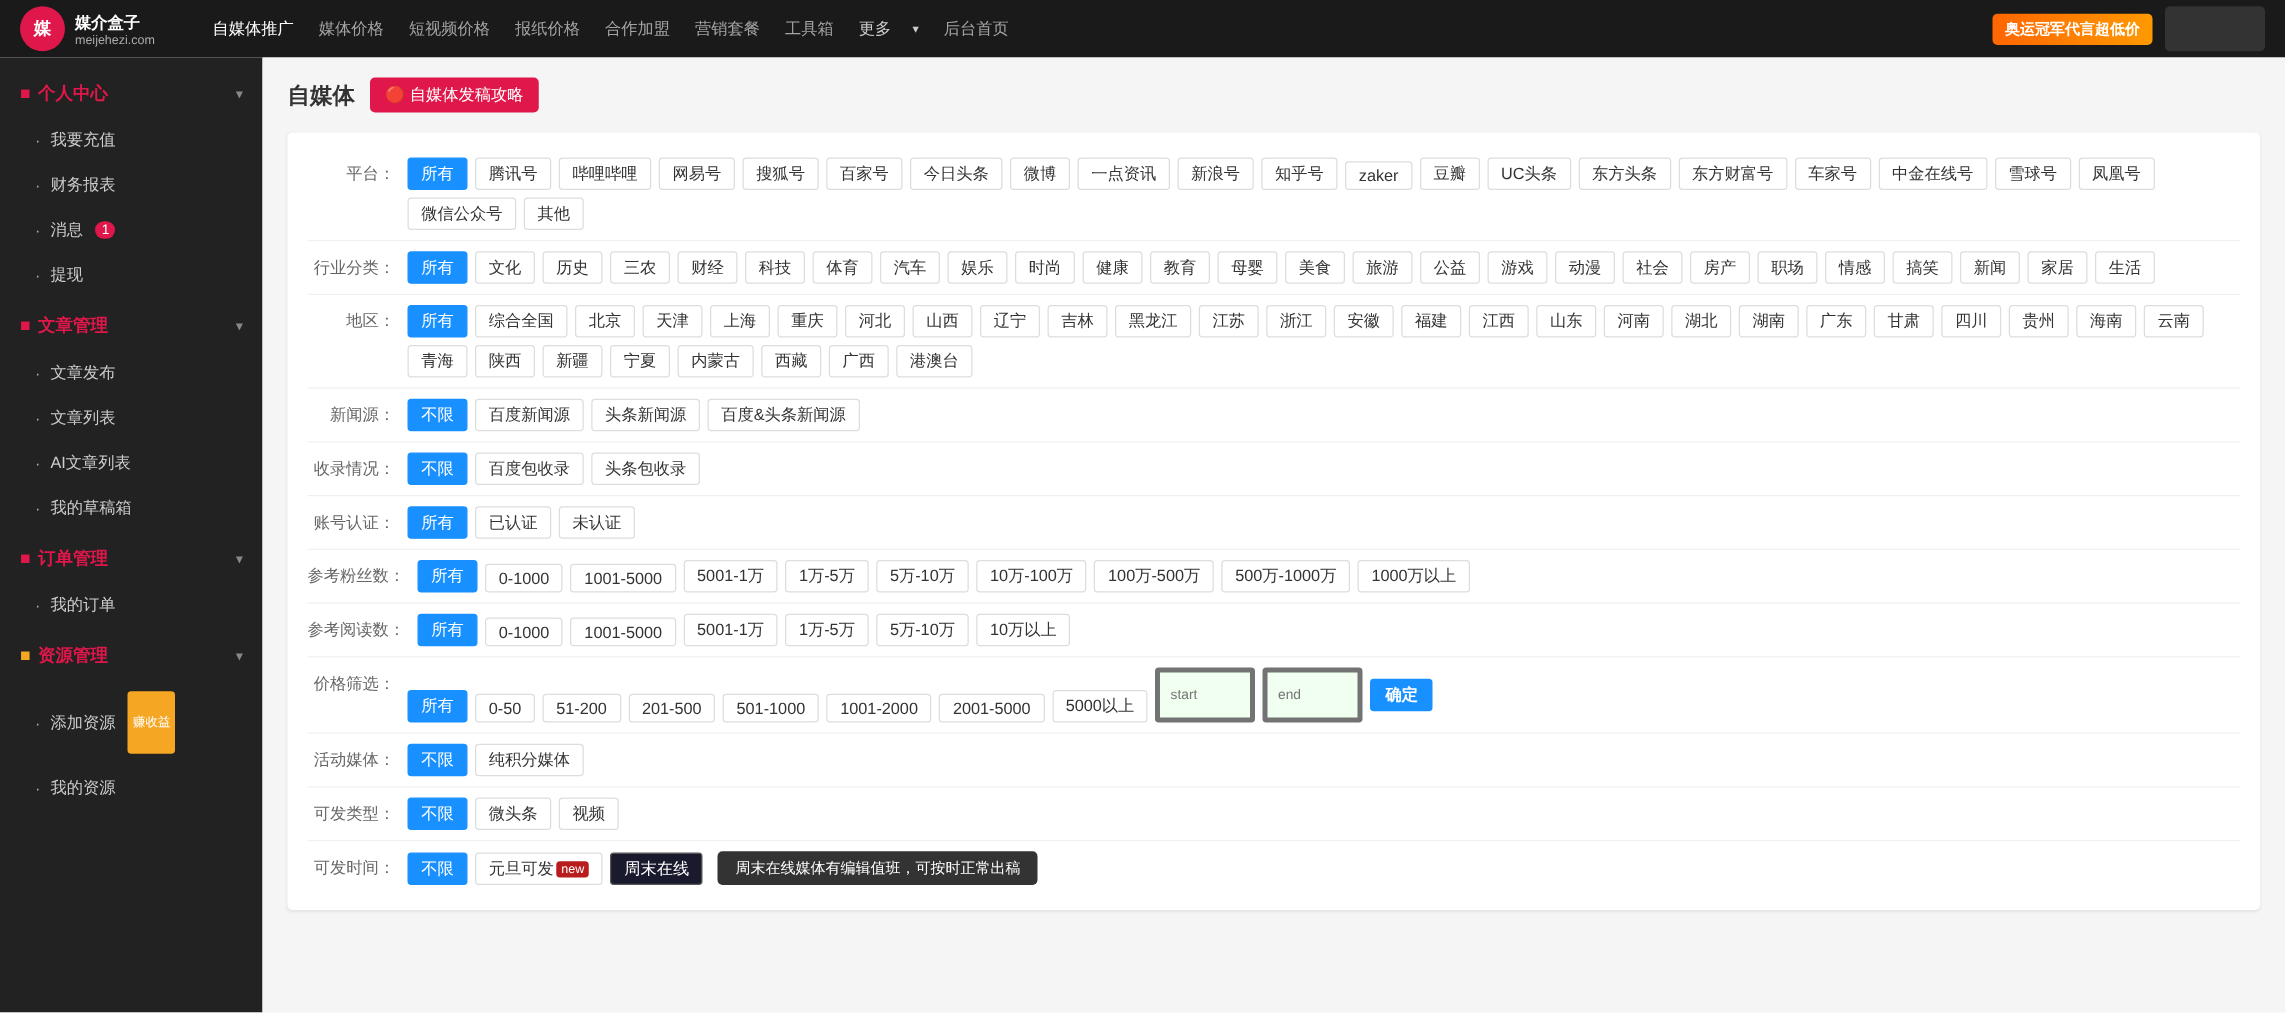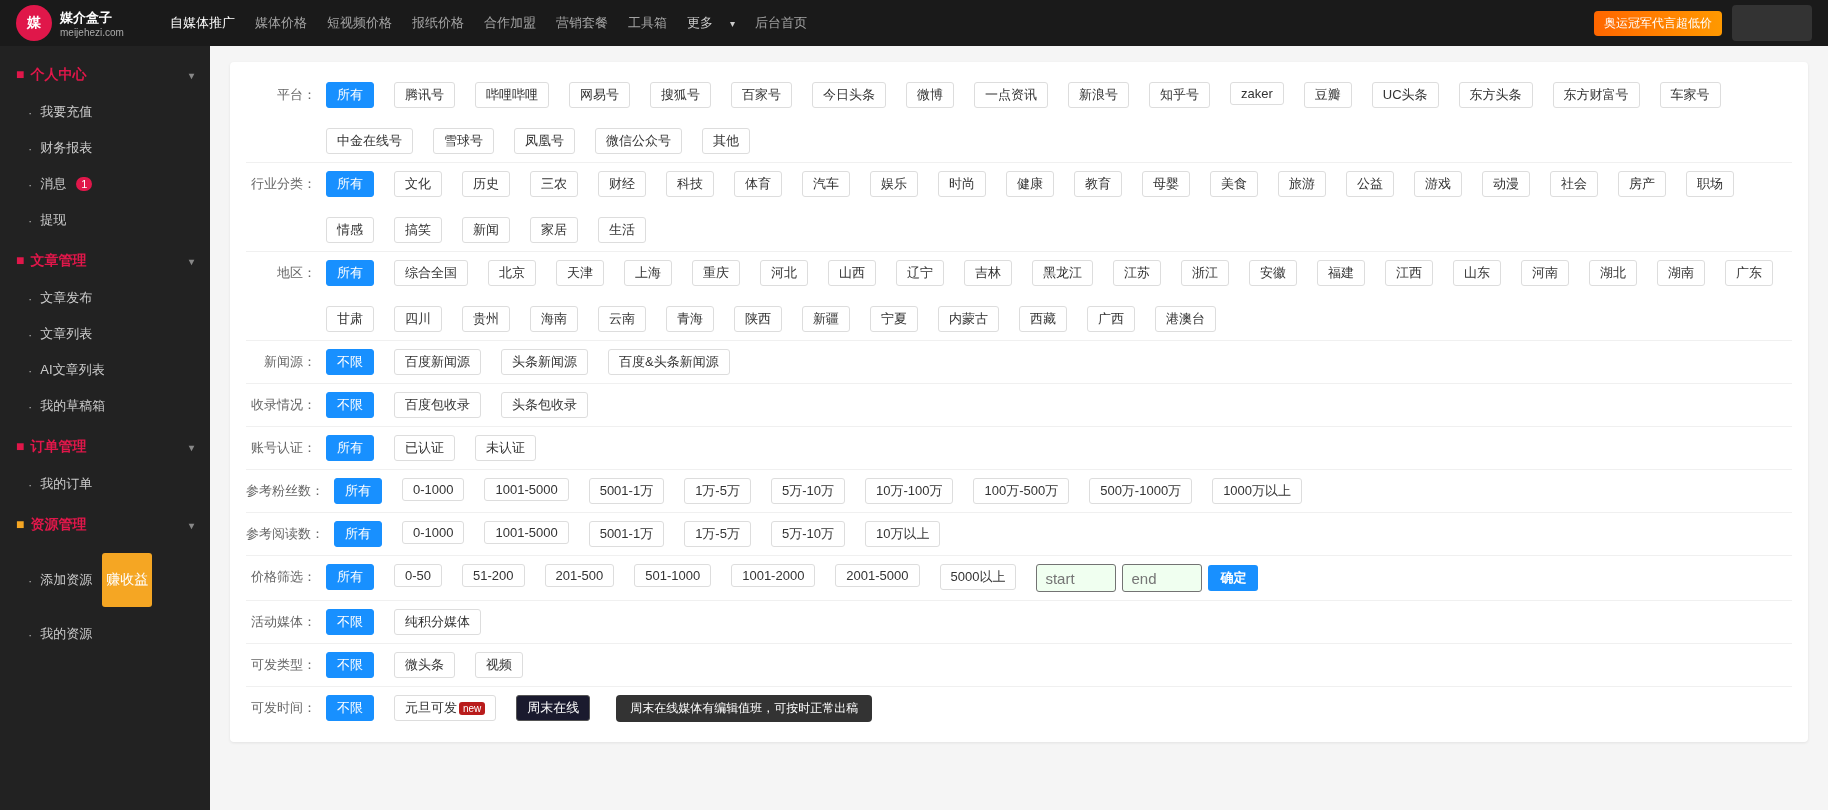--- a/index.html
+++ b/index.html
@@ -46,21 +46,21 @@
     }
     .nav-right {
       display: flex; align-items: center; gap: 10px;
     }
     .promo-banner {
       background: linear-gradient(90deg, #ff6600, #ff9900);
       border-radius: 4px;
       padding: 4px 10px;
       color: white;
       font-size: 12px;
-      font-weight: normal;
+      font-weight: bold;
       white-space: nowrap;
     }
     .avatar-placeholder {
       width: 80px; height: 36px;
       background: #333;
       border-radius: 4px;
     }
 
     
     .main-layout {
@@ -105,21 +105,21 @@
       border-radius: 10px;
       padding: 1px 5px;
       font-size: 11px;
       margin-left: 4px;
     }
     .sidebar-item .tag-yellow {
       background: #f5a623;
       color: white;
       border-radius: 3px;
       padding: 18px 4px;
-      font-size: 14px;
+      font-size: 10px;
       margin-left: 4px;
     }
 
     
     .content {
       flex: 1;
       padding: 16px 20px;
       background: #f5f5f5;
     }
 
@@ -166,22 +166,22 @@
     .filter-label {
       min-width: 70px;
       color: #666;
       font-size: 13px;
       padding-top: 4px;
       text-align: right;
     }
     .filter-options {
       display: flex;
       flex-wrap: wrap;
-      gap: 20px;
-      align-items: flex-start;
+      gap: 6px;
+      align-items: flex-end;
       flex: 1;
     }
     .filter-btn {
       padding: 3px 10px;
       border-radius: 3px;
       border: 1px solid #ddd;
       background: white;
       color: #333;
       cursor: pointer;
       font-size: 13px;
@@ -192,25 +192,25 @@
       border-color: #1890ff;
       color: white;
     }
     .filter-input-group {
       display: flex;
       align-items: center;
       gap: 6px;
     }
     .filter-input {
       width: 80px;
-      height: 28px;
-      border: 1px solid #737373;
+      height: 44px;
+      border: 4px solid #737373;
       border-radius: 3px;
       padding: 0 8px;
-      font-size: 15px;
+      font-size: 11px;
       background: #f0fff0;
     }
     .confirm-btn {
       background: #1890ff;
       color: white;
       border: none;
       border-radius: 3px;
       padding: 4px 12px;
       cursor: pointer;
       font-size: 13px;
@@ -303,20 +303,24 @@
         <div class="sidebar-header">
           <span><span style="color:#f5a623;margin-right:6px;">■</span>资源管理</span>
           <span class="chevron" style="color:#888;">▾</span>
         </div>
         <div class="sidebar-item"><span class="dot">·</span>添加资源<span class="tag-yellow">赚收益</span></div>
         <div class="sidebar-item"><span class="dot">·</span>我的资源</div>
       </div>
     </aside>
 
   <main class="content">
+    <div class="page-header">
+      <span class="page-title">自媒体</span>
+      <button class="page-subtitle-btn">🔴 自媒体发稿攻略</button>
+    </div>
     <div class="filter-panel" id="filter-panel-container">
         <div class="filter-row">
           <div class="filter-label">平台：</div>
           <div class="filter-options">
             <button class="filter-btn active">所有</button>
             <button class="filter-btn">腾讯号</button>
             <button class="filter-btn">哔哩哔哩</button>
             <button class="filter-btn">网易号</button>
             <button class="filter-btn">搜狐号</button>
             <button class="filter-btn">百家号</button>

